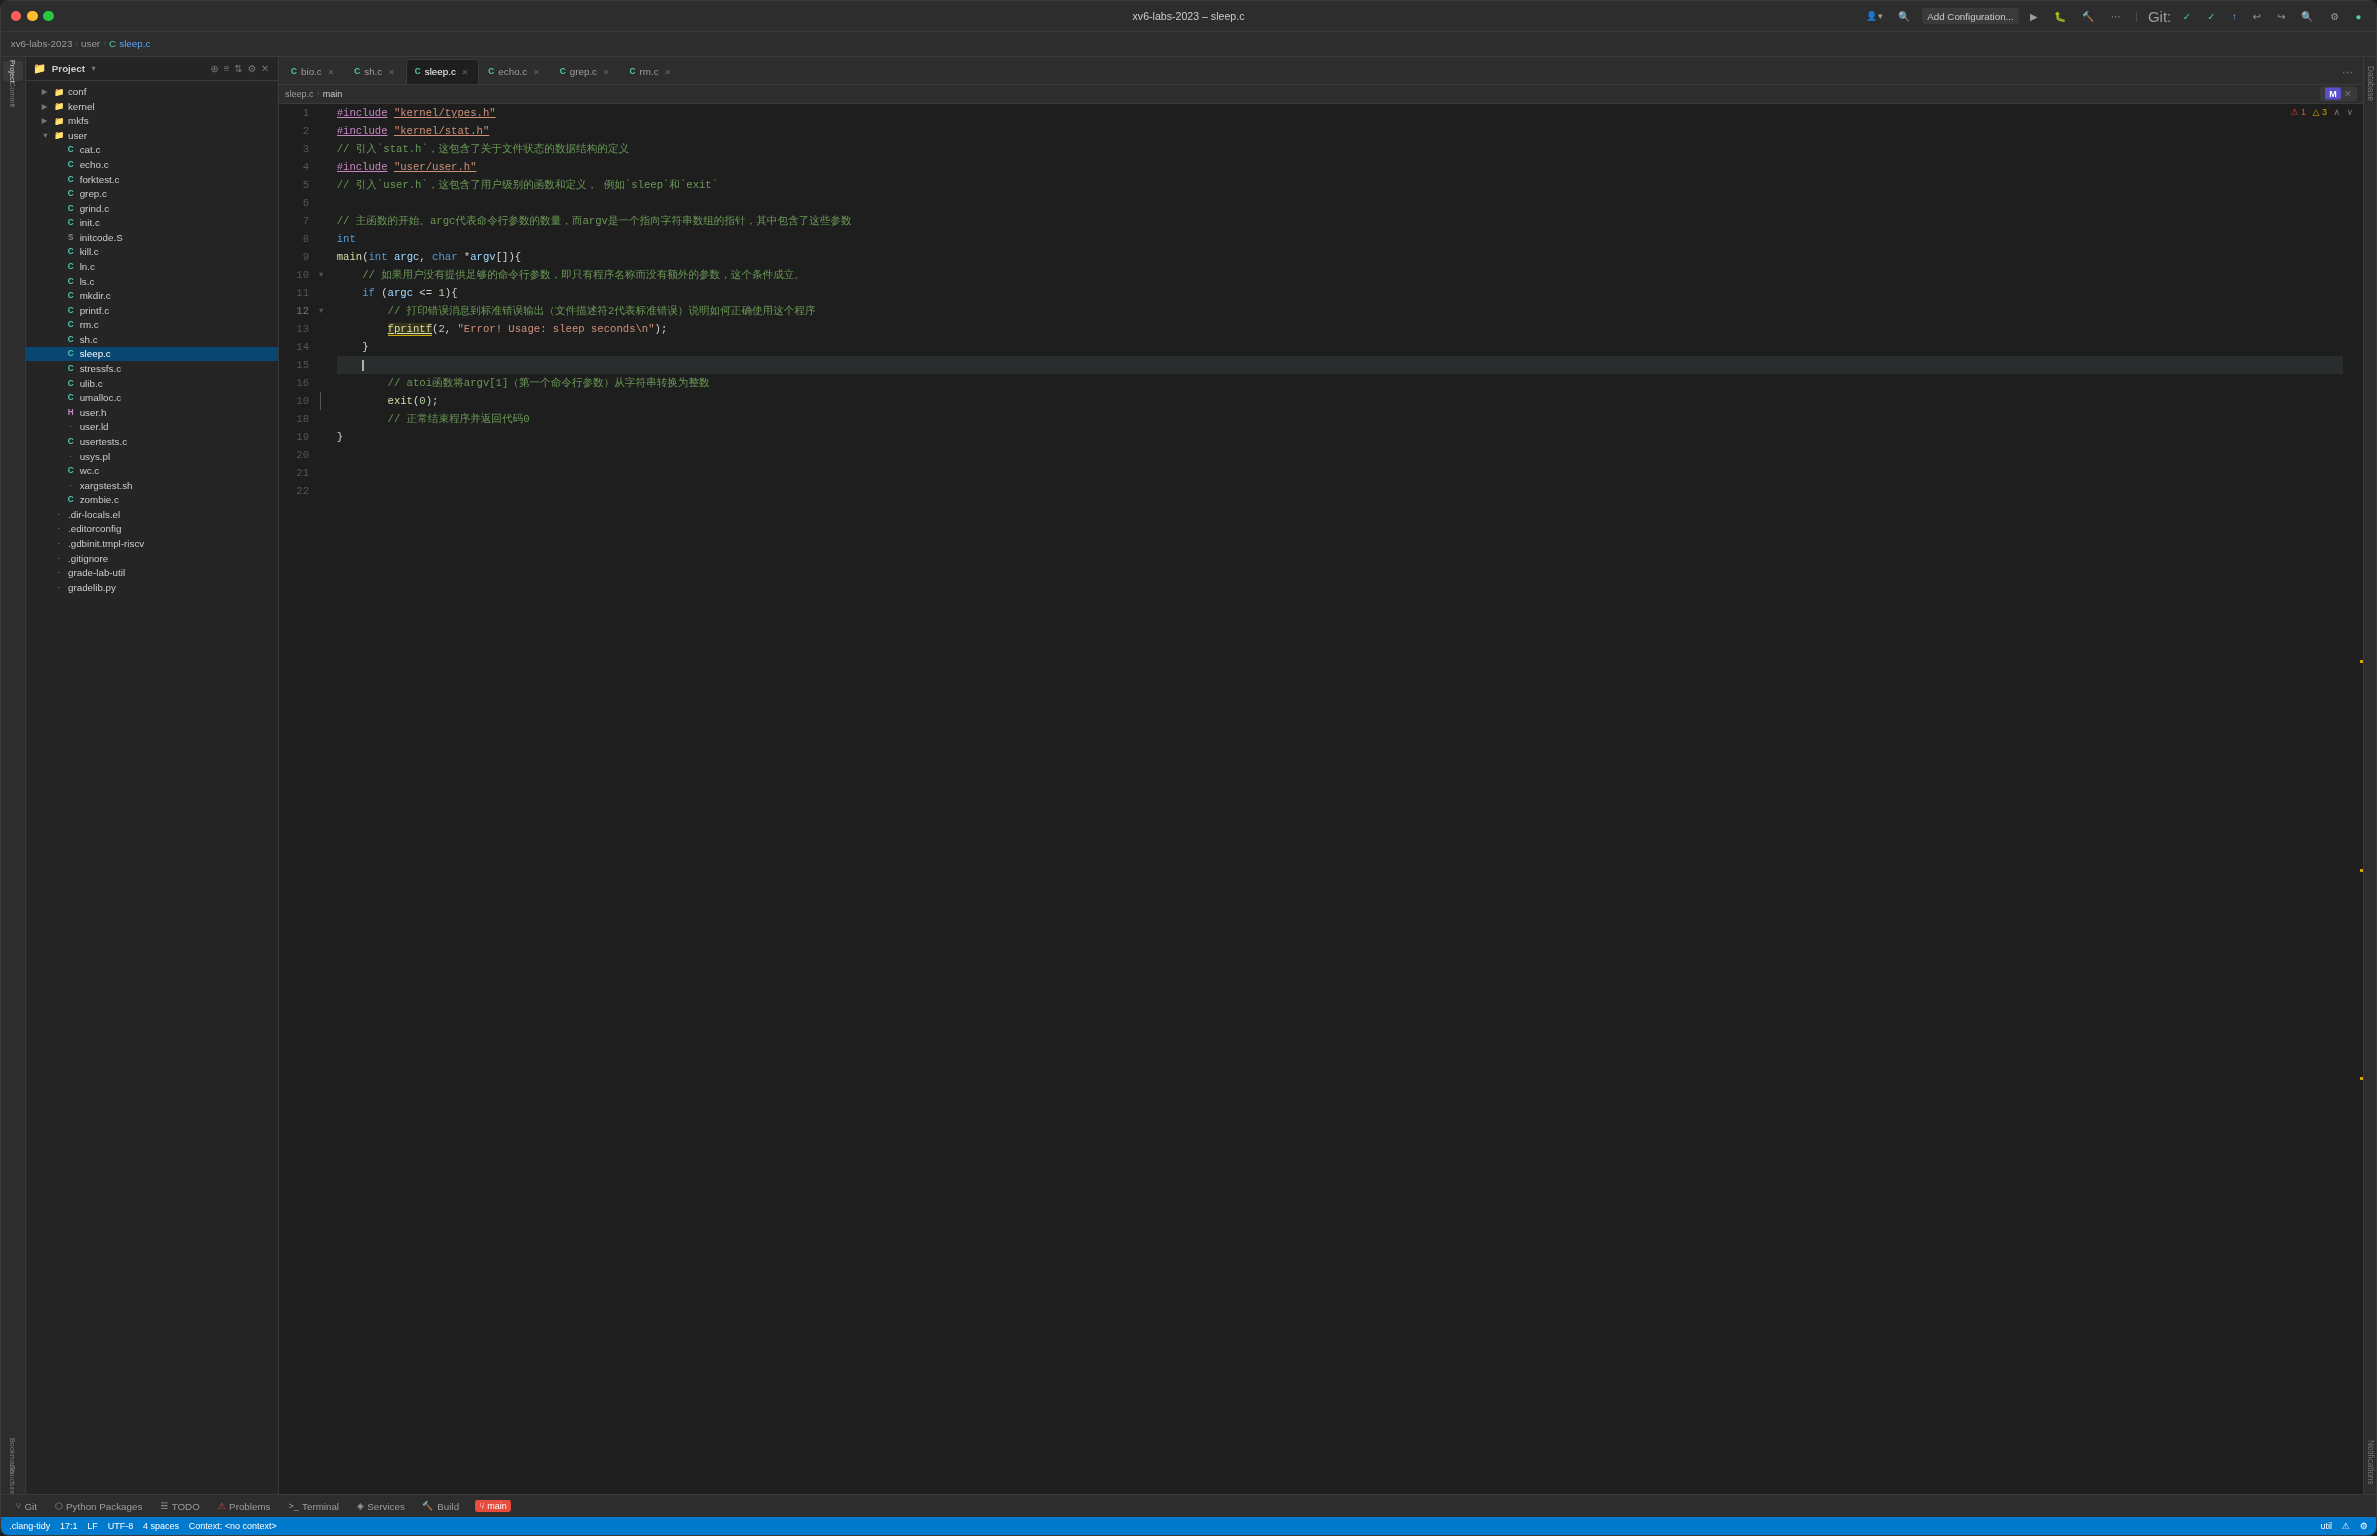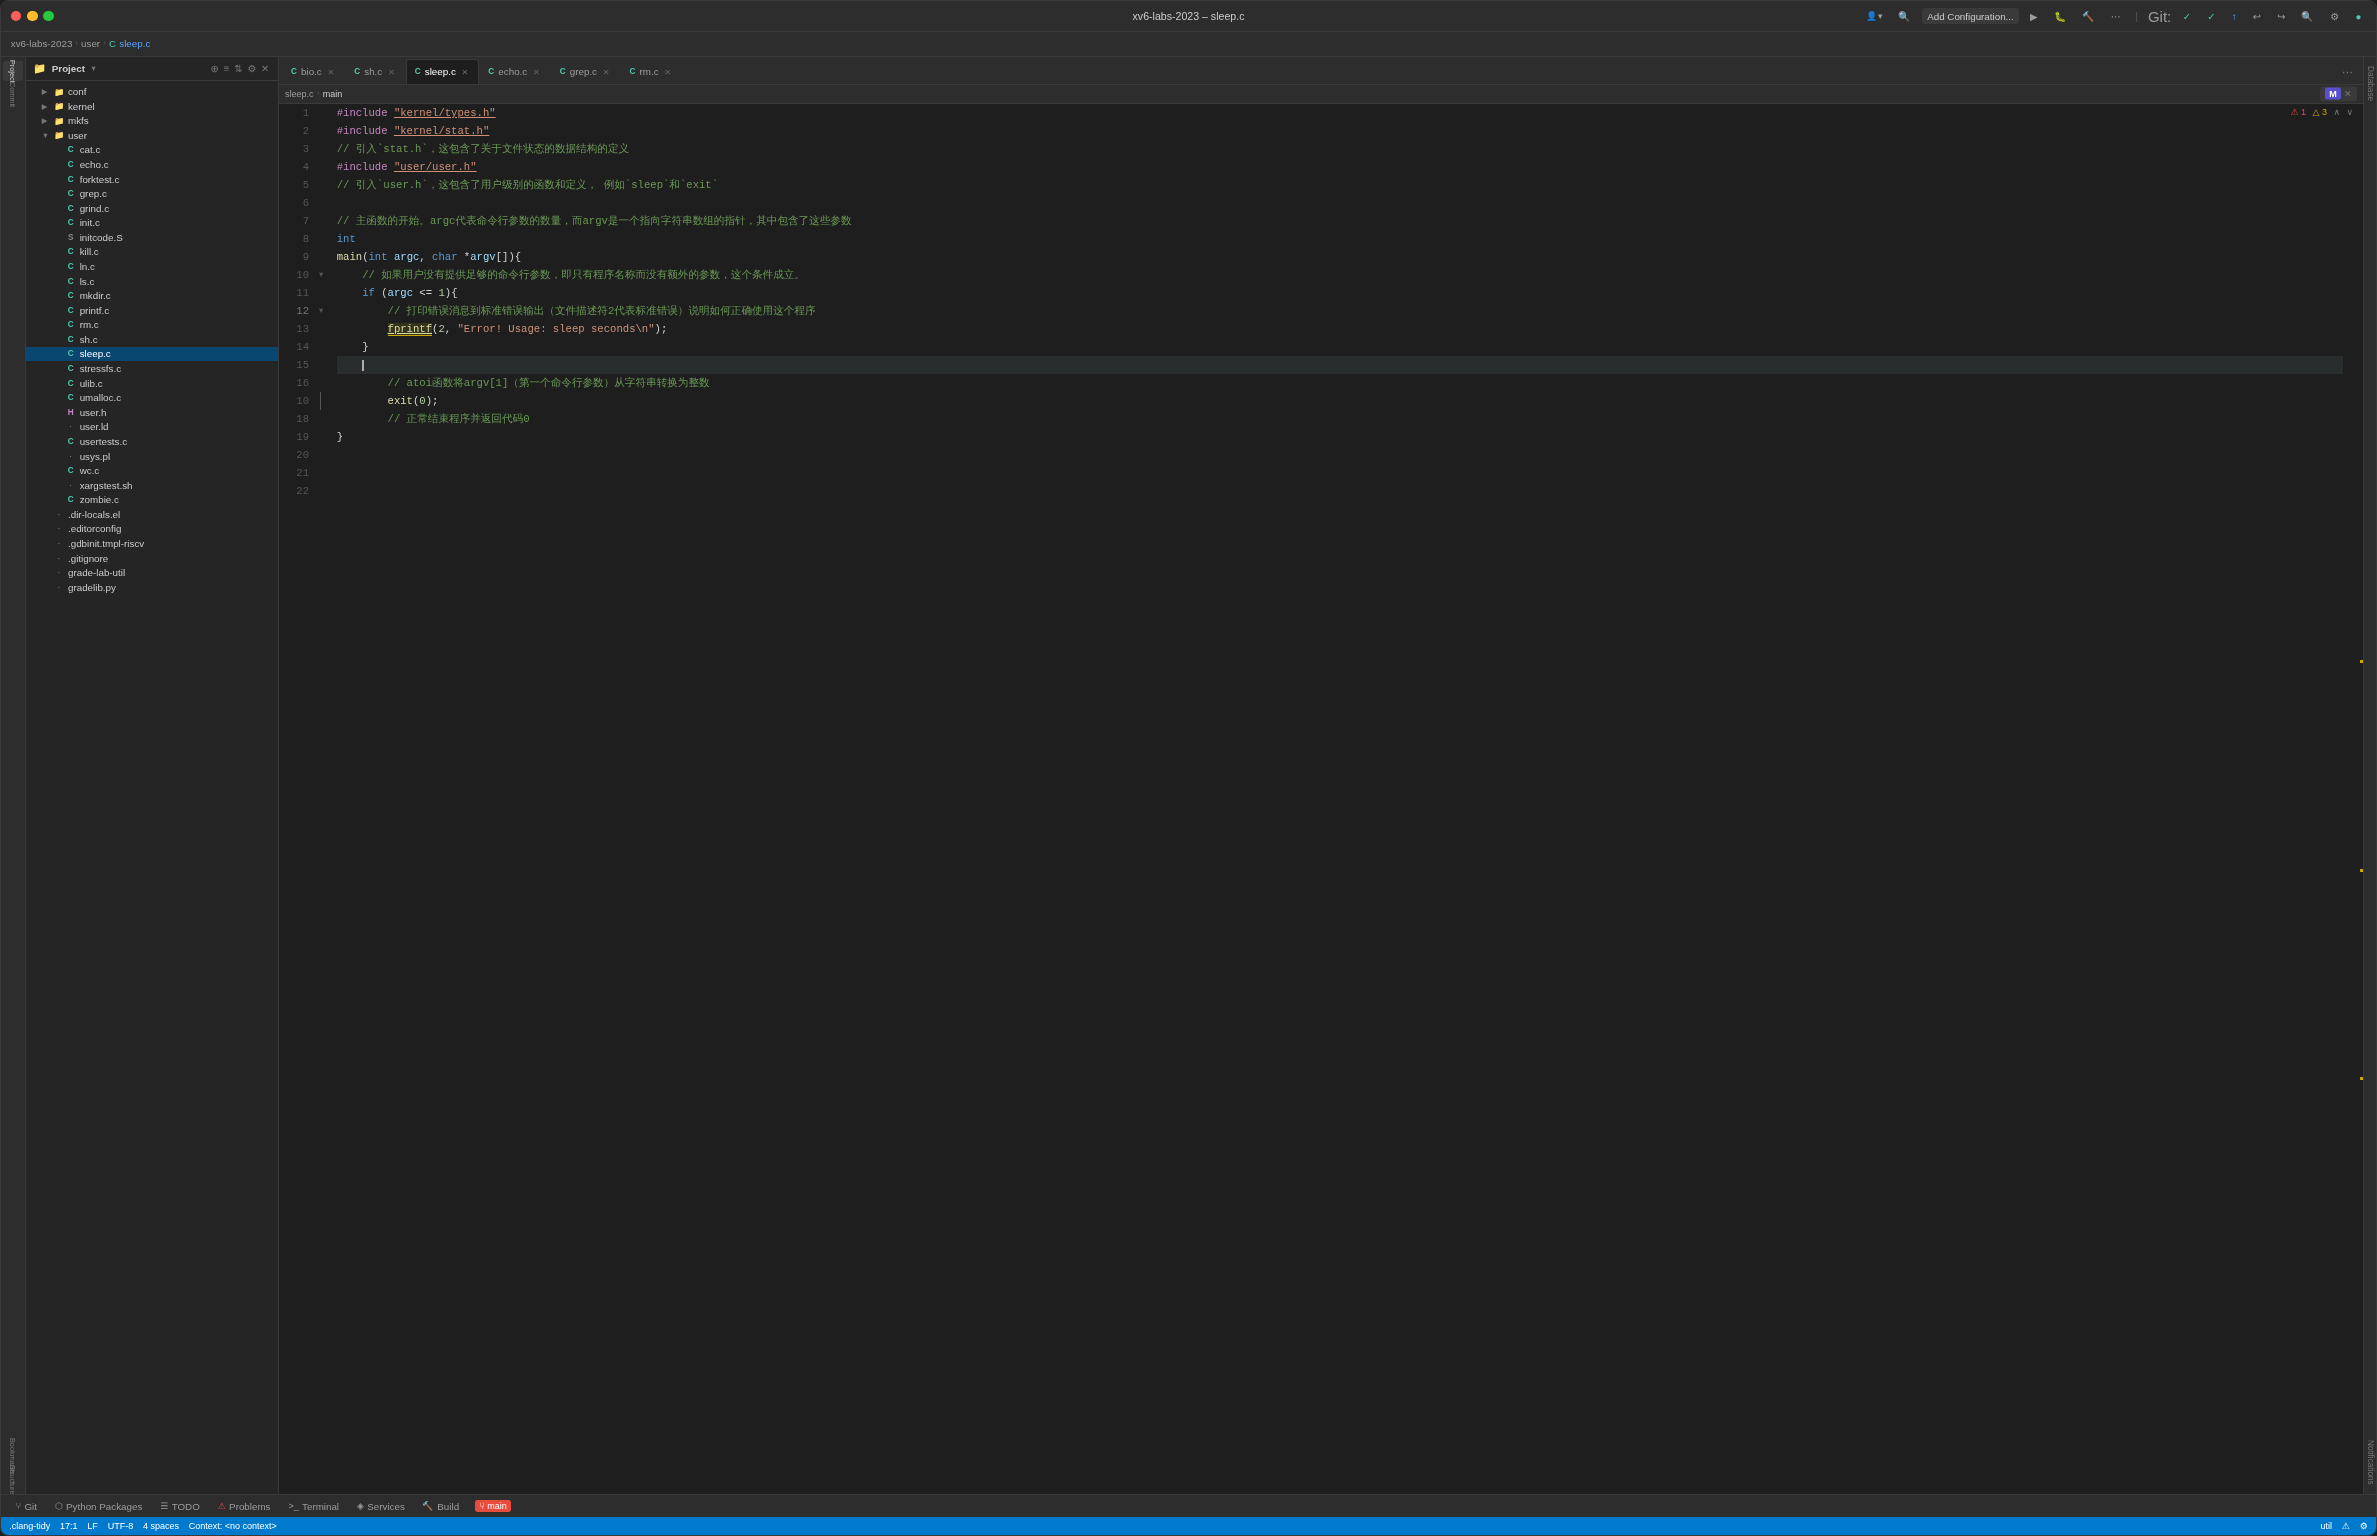--- a/index.html
+++ b/index.html
@@ -273,21 +273,21 @@
       line-height: 18px;
       overflow: auto;
       white-space: pre;
       color: #d4d4d4;
     }
     .code-area::-webkit-scrollbar { width: 6.5px; height: 6.5px; }
     .code-area::-webkit-scrollbar-track { background: #1e1e1e; }
     .code-area::-webkit-scrollbar-thumb { background: #424242; border-radius: 3.3px; }
     
     .kw { color: #569cd6; } 
-    .kw2 { color: #c586c0; } 
+    .kw2 { color: #c586c0; text-decoration: underline; } 
     .str { color: #ce9178; }
     .fn { color: #dcdcaa; }
     .comment { color: #6a9955; }
     .num { color: #b5cea8; }
     .punct { color: #d4d4d4; }
     .var { color: #9cdcfe; }
     
     .error-bar {
       position: absolute;
       right: 9.8px;

